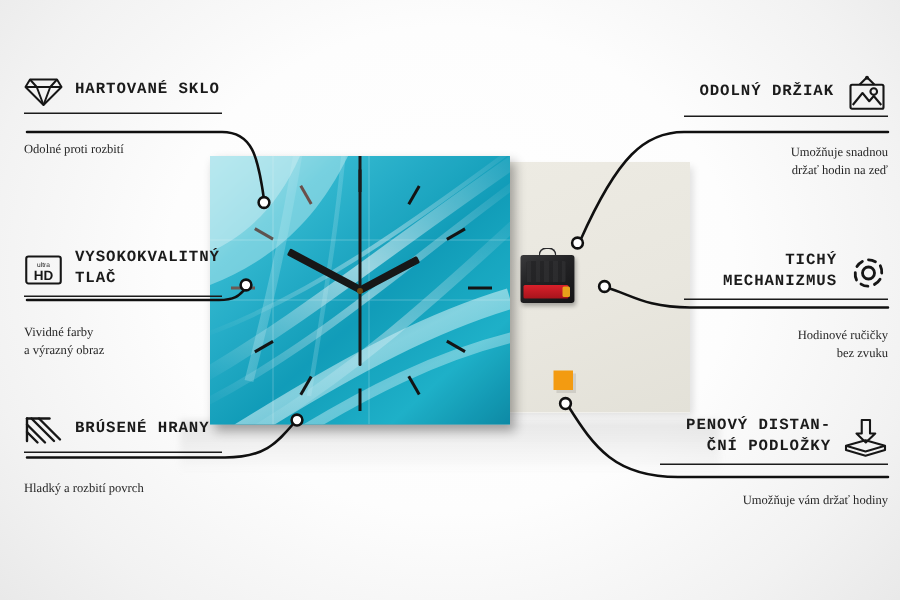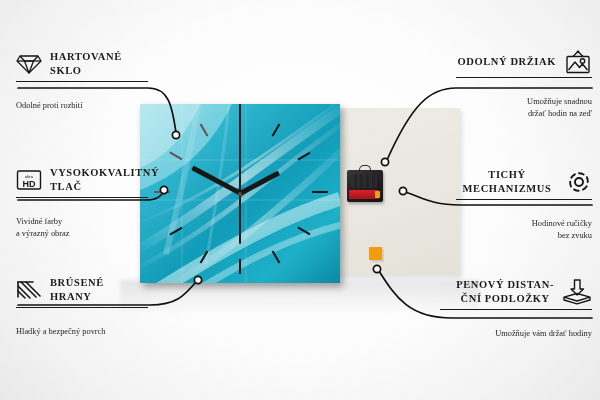--- a/index.html
+++ b/index.html
@@ -14,29 +14,29 @@
 
   
   #lines { position:absolute; inset:0; width:600px; height:400px; pointer-events:none; }
 
   
   .feat { position:absolute; }
   .feat .head { display:flex; align-items:center; gap:8px; }
   .feat.left .head  { justify-content:flex-start; }
   .feat.right .head { justify-content:flex-end; }
   .feat .title {
-    font-family:Liberation Serif, serif;
+    font-family:Liberation Mono, monospace;
     font-weight:bold;
     font-size:10.5px;
     letter-spacing:.6px;
     line-height:1.32;
     color:#1b1b1b;
     text-transform:uppercase;
   }
-  .feat.right .title { text-align:center; }
+  .feat.right .title { text-align:right; }
   .feat .rule {
     height:1px; background:#1b1b1b; margin-top:3px; width:100%;
   }
   .feat .desc {
     font-family:"Liberation Serif", serif;
     font-size:8.4px;
     line-height:1.42;
     color:#262626;
     margin-top:18px;
   }
@@ -264,21 +264,21 @@
           <line x1="2" y1="7" x2="14" y2="19"></line>
           <line x1="2" y1="12" x2="9" y2="19"></line>
           <line x1="5" y1="3" x2="20" y2="18"></line>
           <line x1="10" y1="3" x2="24" y2="17"></line>
         </g>
       </svg>
       <div class="title">BRÚSENÉ HRANY</div>
     </div>
     <div class="rule"></div>
     <div class="desc">
-      <div>Hladký a bezpečný povrch</div>
+      <div>Hladký a rozbití povrch</div>
     </div>
   </div>
 
   <div class="feat right" id="f-holder">
     <div class="head">
       <div class="title">ODOLNÝ DRŽIAK</div>
       <svg class="icon" width="28" height="24" viewBox="0 0 28 24">
         <g fill="none" stroke="#161616" stroke-width="1.4" stroke-linejoin="round">
           <path d="M14 1.5 L9 6.5 M14 1.5 L19 6.5"></path>
           <rect x="3" y="6.5" width="22" height="16" rx="1"></rect>

